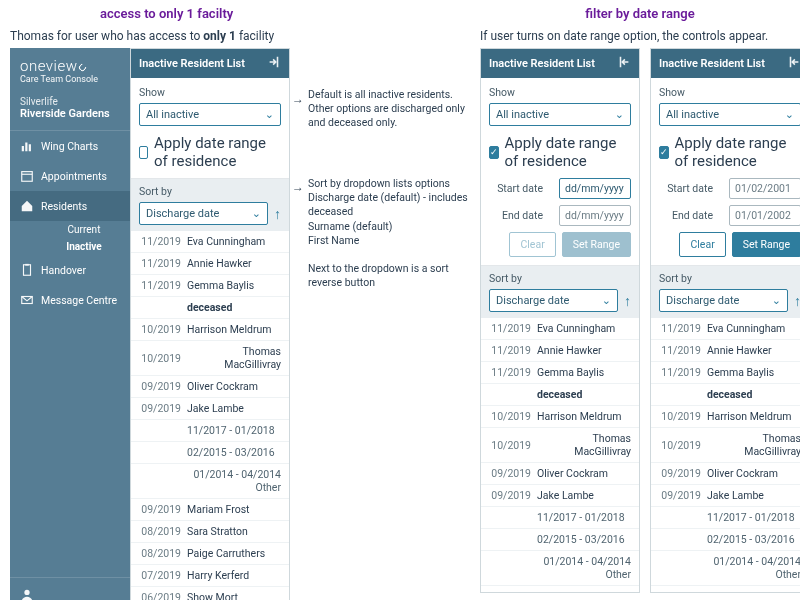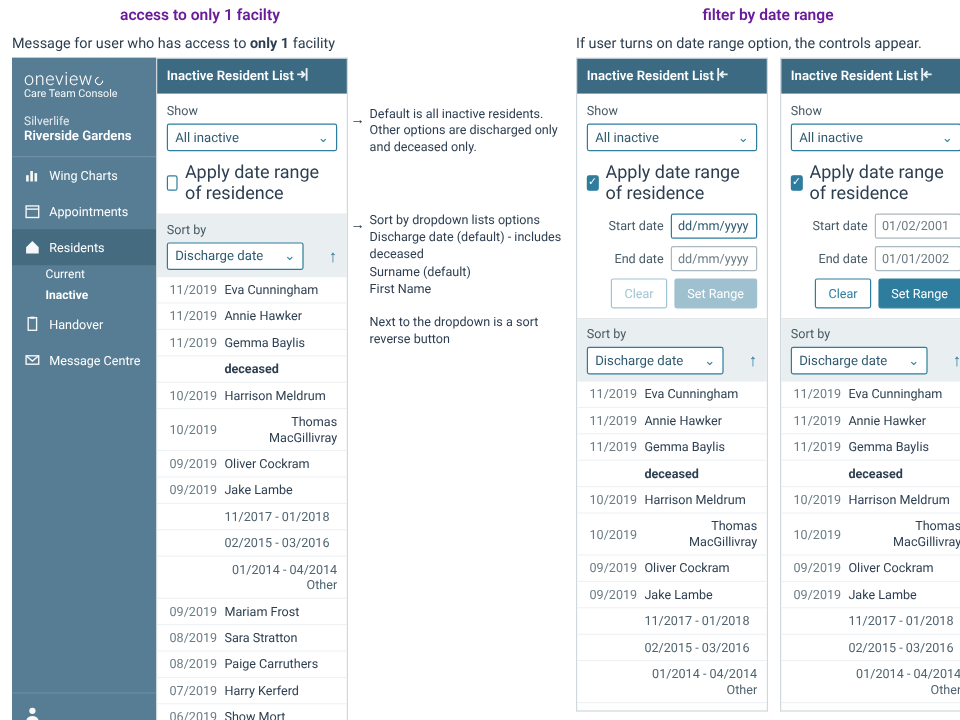--- a/index.html
+++ b/index.html
@@ -65,21 +65,21 @@
   .brand-sub {
     font-size: 9px;
     opacity: .95;
   }
   .facility {
     padding: 6px 10px 10px;
     font-size: 10px;
   }
   .fac1 { opacity: .85; }
   .fac2 { font-weight: 600; font-size: 11px; }
-  .nav { flex: 1; border-top: 1px solid rgba(255,255,255,.15); }
+  .nav { flex: 1; border-top: 1px solid rgba(255,255,255,.15); text-align: center; }
   .nav-item {
     display: flex;
     align-items: center;
     gap: 7px;
     padding: 8px 10px;
     cursor: pointer;
   }
   .nav-item.active { background: #456b81; }
   .nav-sub {
     padding-left: 28px;
@@ -114,20 +114,21 @@
     display: flex;
     flex-direction: column;
   }
   .panel-head {
     background: #3b6a82;
     color: #fff;
     font-size: 11px;
     font-weight: 600;
     padding: 6px 8px;
     display: flex;
+    justify-content: space-between;
     align-items: center;
   }
   .panel-head-ic { cursor: pointer; opacity: .9; }
   .panel-head-ic svg { width: 14px; height: 14px; stroke: #fff; fill: none; stroke-width: 1.8; }
   .panel-section {
     padding: 8px 8px;
     border-bottom: 1px solid #e3e7ea;
   }
   .lbl {
     font-size: 10.5px;
@@ -163,21 +164,21 @@
     align-items: center; justify-content: center;
     background: #fff;
     cursor: pointer;
   }
   .cb.checked { background: #2e7d9e; }
   .cb.checked::after { content: "✓"; color:#fff; font-size:9px; line-height:1; }
   .date-fields { margin-top: 8px; }
   .date-row {
     display: flex; align-items: center;
     justify-content: flex-end;
-    gap: 6px;
+    gap: 16px;
     margin-bottom: 6px;
   }
   .date-row .dlbl { font-size: 10.5px; color: #465a66; white-space: nowrap; }
   .date-in {
     width: 72px;
     border: 1px solid #aab8bf;
     border-radius: 2px;
     padding: 3px 5px;
     font-size: 10.5px;
     color: #6b7c85;
@@ -194,21 +195,21 @@
   }
   .btn.ghost { background:#fff; color:#2e7d9e; }
   .btn.ghost.dis { opacity:.45; cursor:default; }
   .btn.fill { background:#2e7d9e; color:#fff; }
   .btn.fill.dis { background:#9ec0cf; border-color:#9ec0cf; cursor:default; }
 
   .section-sort {
     background: #e9eef1;
     padding: 6px 8px;
   }
-  .sort-ctls { display:flex; gap:21px; align-items:center; }
+  .sort-ctls { display:flex; gap:6px; align-items:center; }
   .sort-ic { cursor:pointer; color:#2e7d9e; font-size:14px; font-weight:700; }
 
   .list {
     flex: 1;
     overflow: hidden;
     font-size: 10.5px;
     text-align: right;
   }
   .row {
     display: flex;
@@ -271,21 +272,21 @@
 
   .block-left { top: 48px; }
   .block-right { top: 48px; }
 </style>
 </head>
 <body>
 
 <div class="half-header-l">
   <div class="section-title">access to only 1 facilty</div>
   <div class="section-desc">
-    <span>Message for user who has access to </span><b>only 1</b><span> facility</span>
+    <span>Thomas for user who has access to </span><b>only 1</b><span> facility</span>
   </div>
 </div>
 <div class="half-header-r">
   <div class="section-title">filter by date range</div>
   <div class="section-desc">If user turns on date range option, the controls appear.</div>
 </div>
 
 <div class="block-left">
   <div class="left-stage app">
 

